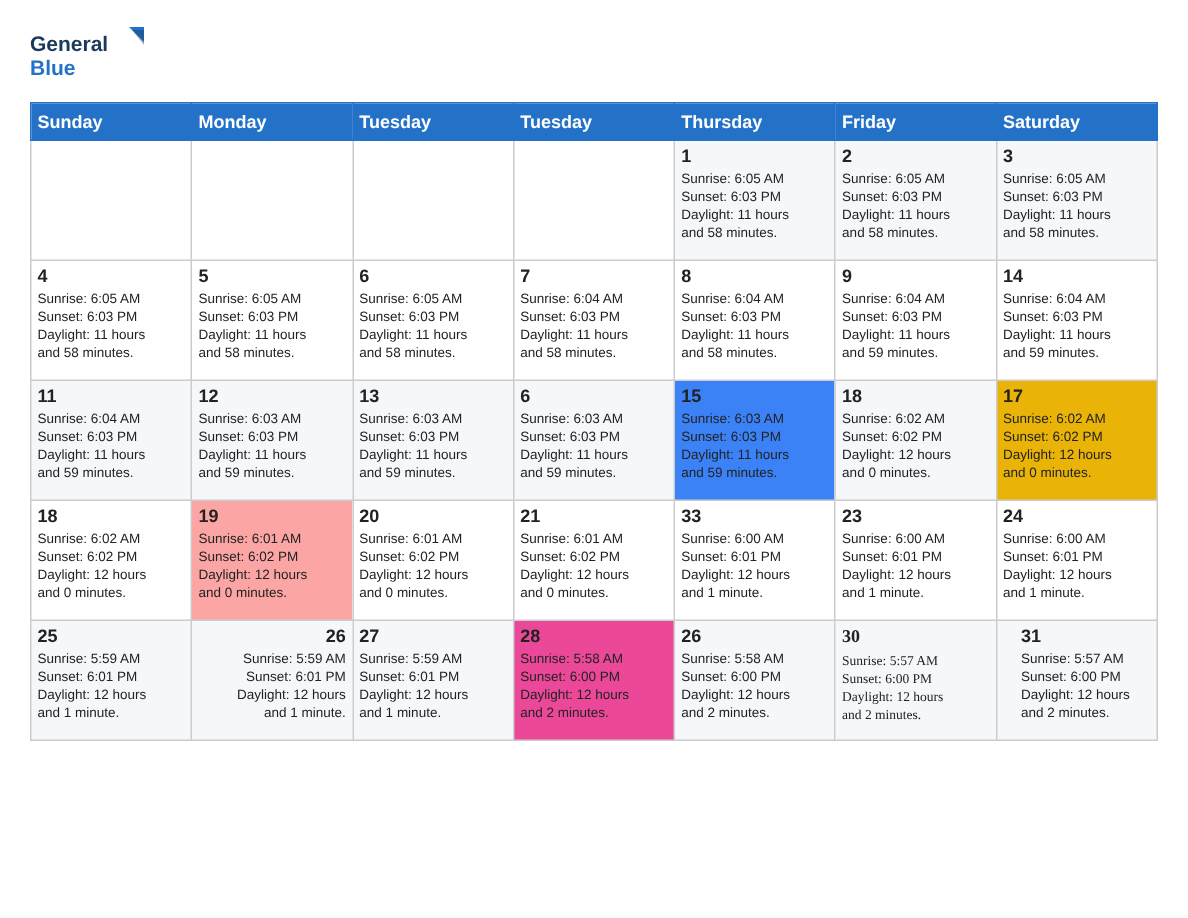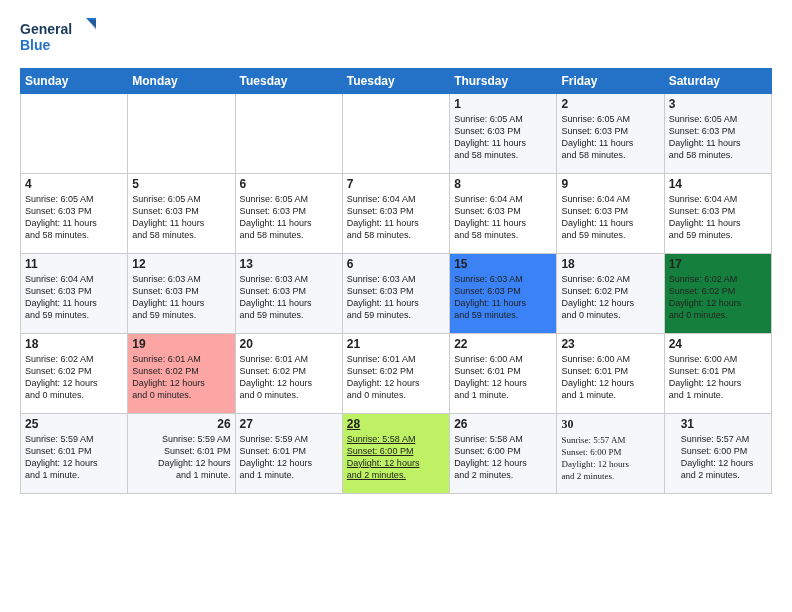--- a/index.html
+++ b/index.html
@@ -230,21 +230,21 @@
 Daylight: 11 hours
 and 59 minutes.</div>
           </td>
           <td style="background: rgb(245, 247, 250);">
             <span class="day-num">18</span>
             <div class="cell-text" style="white-space: pre-line;">Sunrise: 6:02 AM
 Sunset: 6:02 PM
 Daylight: 12 hours
 and 0 minutes.</div>
           </td>
-          <td style="background: #15803d;">
+          <td style="background: #eab308;">
             <span class="day-num">17</span>
             <div class="cell-text" style="white-space: pre-line;">Sunrise: 6:02 AM
 Sunset: 6:02 PM
 Daylight: 12 hours
 and 0 minutes.</div>
           </td>
         </tr>
         <tr>
           <td style="background: rgb(255, 255, 255);">
             <span class="day-num">18</span>
@@ -268,21 +268,21 @@
 and 0 minutes.</div>
           </td>
           <td style="background: rgb(255, 255, 255);">
             <span class="day-num">21</span>
             <div class="cell-text" style="white-space: pre-line;">Sunrise: 6:01 AM
 Sunset: 6:02 PM
 Daylight: 12 hours
 and 0 minutes.</div>
           </td>
           <td style="background: rgb(255, 255, 255);">
-            <span class="day-num">22</span>
+            <span class="day-num">33</span>
             <div class="cell-text" style="white-space: pre-line;">Sunrise: 6:00 AM
 Sunset: 6:01 PM
 Daylight: 12 hours
 and 1 minute.</div>
           </td>
           <td style="background: rgb(255, 255, 255);">
             <span class="day-num">23</span>
             <div class="cell-text" style="white-space: pre-line;">Sunrise: 6:00 AM
 Sunset: 6:01 PM
 Daylight: 12 hours
@@ -311,21 +311,21 @@
 Daylight: 12 hours
 and 1 minute.</div>
           </td>
           <td style="background: rgb(245, 247, 250);">
             <span class="day-num">27</span>
             <div class="cell-text" style="white-space: pre-line;">Sunrise: 5:59 AM
 Sunset: 6:01 PM
 Daylight: 12 hours
 and 1 minute.</div>
           </td>
-          <td style="background: #bef264; text-decoration: underline;">
+          <td style="background: #ec4899;">
             <span class="day-num">28</span>
             <div class="cell-text" style="white-space: pre-line;">Sunrise: 5:58 AM
 Sunset: 6:00 PM
 Daylight: 12 hours
 and 2 minutes.</div>
           </td>
           <td style="background: rgb(245, 247, 250);">
             <span class="day-num">26</span>
             <div class="cell-text" style="white-space: pre-line;">Sunrise: 5:58 AM
 Sunset: 6:00 PM

